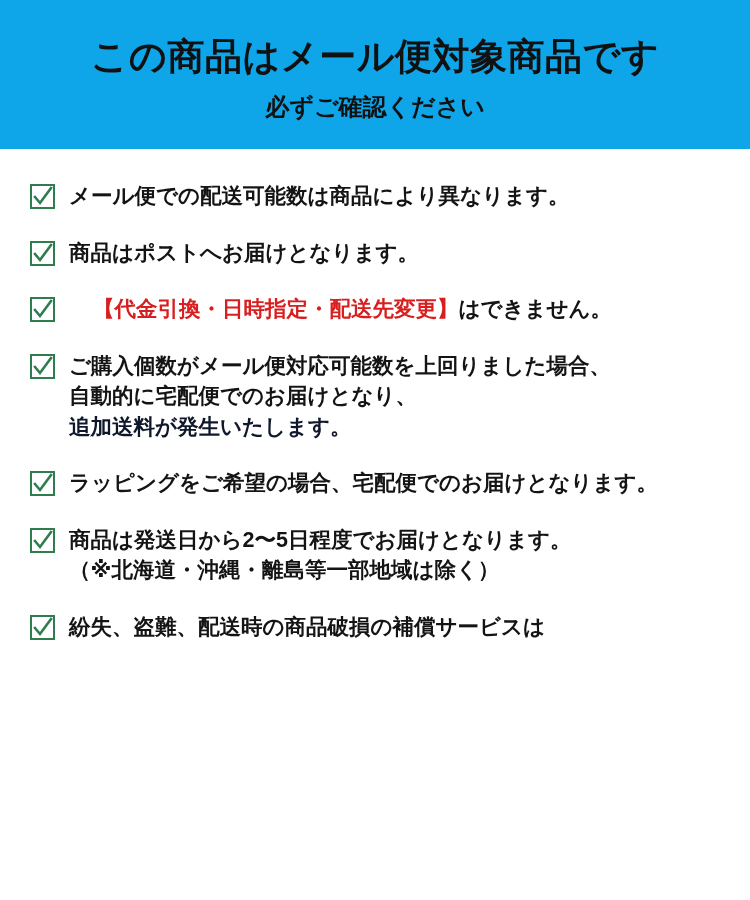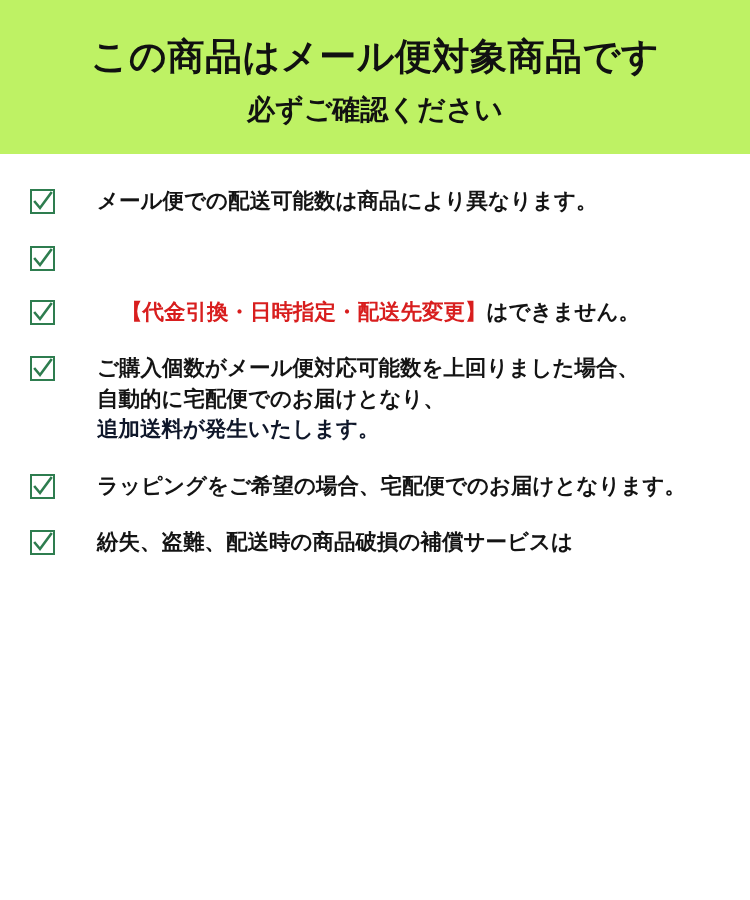--- a/index.html
+++ b/index.html
@@ -15,55 +15,54 @@
     overflow: hidden;
   }
   .page {
     position: relative;
     width: 750px;
     height: 900px;
     box-sizing: border-box;
   }
   
   .header {
-    background: #bef264;
+    background: #0ea5e9;
     width: 100%;
     padding: 36px 0 28px 0;
     text-align: center;
     box-sizing: border-box;
   }
   .header-title {
     font-size: 37px;
     font-weight: bold;
     letter-spacing: 0.5px;
     color: #111111;
     line-height: 1.15;
     margin: 0 0 14px 0;
     white-space: nowrap;
   }
   .header-subtitle {
-    font-size: 28px;
+    font-size: 24px;
     font-weight: bold;
     color: #111111;
     line-height: 1.2;
     margin: 0;
     white-space: nowrap;
   }
   
   .list {
     padding: 32px 0 0 0;
     margin: 0;
     list-style: none;
   }
   .list-item {
     display: flex;
     align-items: flex-start;
     padding: 0 36px 0 30px;
     margin-bottom: 26px;
-    gap: 28px;
   }
   .check-icon {
     flex: 0 0 auto;
     width: 25px;
     height: 25px;
     margin-top: 3px;
     margin-right: 14px;
   }
   .check-icon svg {
     display: block;
@@ -108,20 +107,23 @@
           <div class="line">メール便での配送可能数は商品により異なります。</div>
         </div>
       </li>
       <li class="list-item">
         <span class="check-icon">
           <svg width="25" height="25" viewBox="0 0 25 25">
             <rect x="1" y="1" width="23" height="23" fill="none" stroke="#2e7d4f" stroke-width="2"></rect>
             <polyline points="5,13 10,19 21,4" fill="none" stroke="#2e7d4f" stroke-width="2.6" stroke-linecap="square"></polyline>
           </svg>
         </span>
+        <div class="item-lines">
+          <div class="line">商品はポストへお届けとなります。</div>
+        </div>
       </li>
       <li class="list-item">
         <span class="check-icon">
           <svg width="25" height="25" viewBox="0 0 25 25">
             <rect x="1" y="1" width="23" height="23" fill="none" stroke="#2e7d4f" stroke-width="2"></rect>
             <polyline points="5,13 10,19 21,4" fill="none" stroke="#2e7d4f" stroke-width="2.6" stroke-linecap="square"></polyline>
           </svg>
         </span>
         <div class="item-lines">
           <div class="line"><span class="red">【代金引換・日時指定・配送先変更】</span><span>はできません。</span></div>
@@ -152,18 +154,30 @@
         </div>
       </li>
       <li class="list-item">
         <span class="check-icon">
           <svg width="25" height="25" viewBox="0 0 25 25">
             <rect x="1" y="1" width="23" height="23" fill="none" stroke="#2e7d4f" stroke-width="2"></rect>
             <polyline points="5,13 10,19 21,4" fill="none" stroke="#2e7d4f" stroke-width="2.6" stroke-linecap="square"></polyline>
           </svg>
         </span>
         <div class="item-lines">
+          <div class="line">商品は発送日から2〜5日程度でお届けとなります。</div>
+          <div class="line">（※北海道・沖縄・離島等一部地域は除く）</div>
+        </div>
+      </li>
+      <li class="list-item">
+        <span class="check-icon">
+          <svg width="25" height="25" viewBox="0 0 25 25">
+            <rect x="1" y="1" width="23" height="23" fill="none" stroke="#2e7d4f" stroke-width="2"></rect>
+            <polyline points="5,13 10,19 21,4" fill="none" stroke="#2e7d4f" stroke-width="2.6" stroke-linecap="square"></polyline>
+          </svg>
+        </span>
+        <div class="item-lines">
           <div class="line">紛失、盗難、配送時の商品破損の補償サービスは</div>
         </div>
       </li>
     </ul>
 
 </div>
 
 </body></html>

